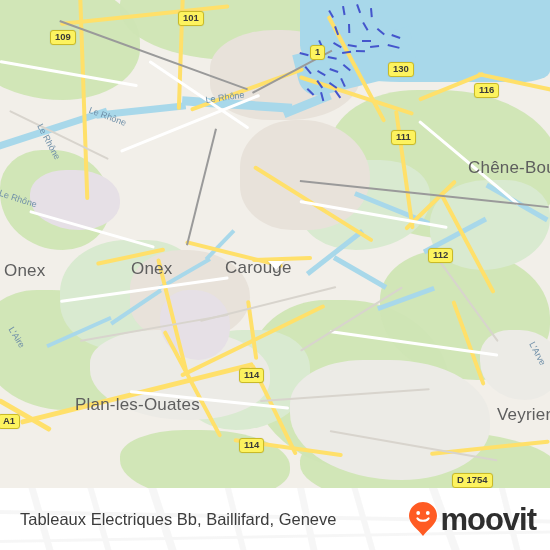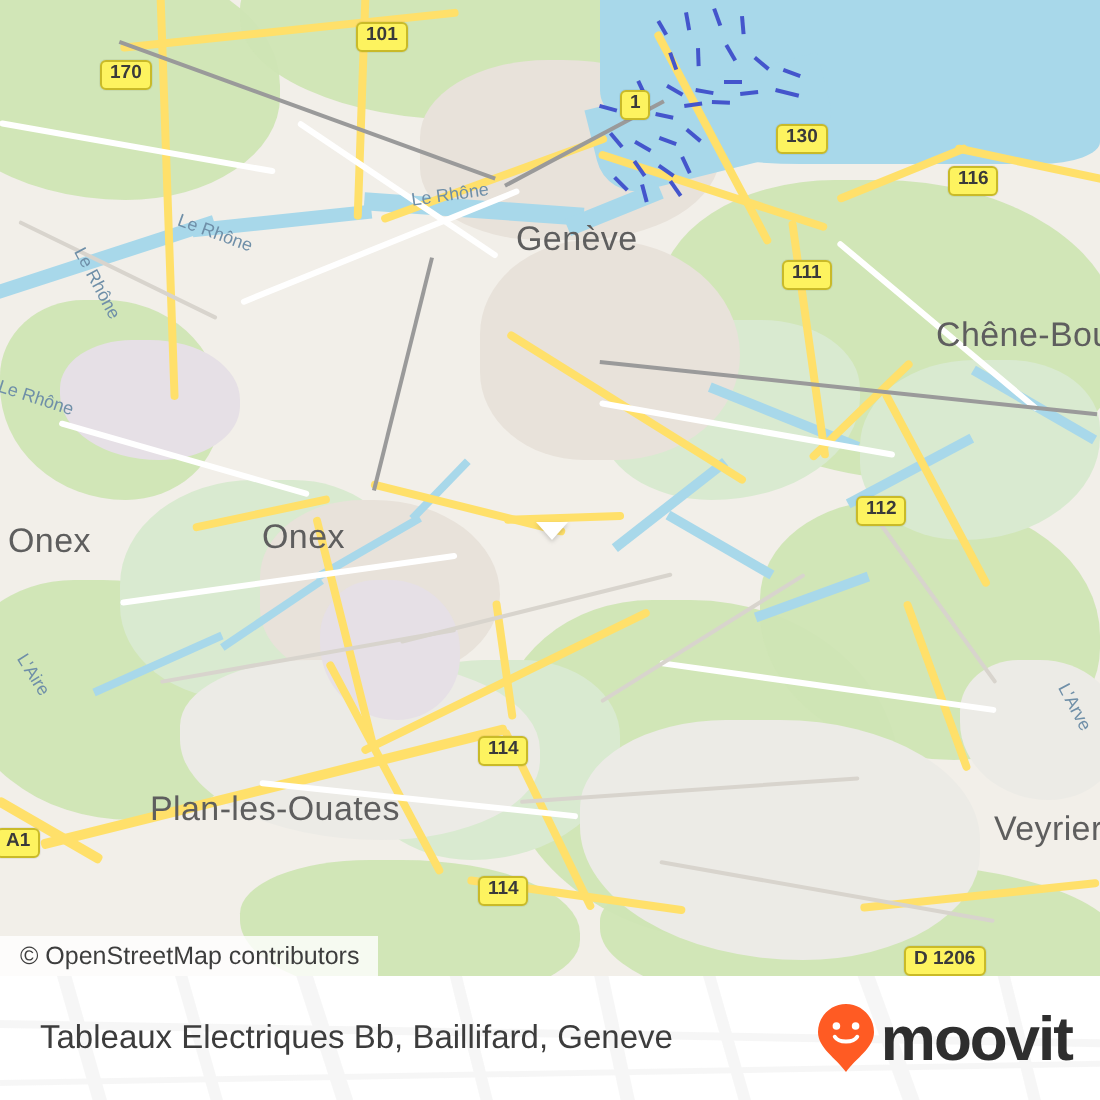--- a/index.html
+++ b/index.html
@@ -237,45 +237,42 @@
     <div class="layer">
       <span class="wlabel" style="left:44px;top:122px;transform:rotate(62deg);">Le Rhône</span>
       <span class="wlabel" style="left:91px;top:105px;transform:rotate(20deg);">Le Rhône</span>
       <span class="wlabel" style="left:205px;top:95px;transform:rotate(-8deg);">Le Rhône</span>
       <span class="wlabel" style="left:1px;top:188px;transform:rotate(18deg);">Le Rhône</span>
       <span class="wlabel" style="left:15px;top:325px;transform:rotate(58deg);">L'Aire</span>
       <span class="wlabel" style="left:536px;top:340px;transform:rotate(62deg);">L'Arve</span>
     </div>
 
     <div class="layer">
-      <span class="plabel big" style="left:258px;top:110px;">Genève</span>
       <span class="plabel big" style="left:468px;top:158px;">Chêne-Bouge</span>
       <span class="plabel big" style="left:4px;top:261px;">Onex</span>
       <span class="plabel big" style="left:131px;top:259px;">Onex</span>
+      <span class="plabel big" style="left:225px;top:258px;">Carouge</span>
       <span class="plabel big" style="left:75px;top:395px;">Plan-les-Ouates</span>
       <span class="plabel big" style="left:497px;top:405px;">Veyrier</span>
     </div>
 
     <div class="layer">
-      <span class="shield" style="left:50px;top:30px;">170</span>
+      <span class="shield" style="left:50px;top:30px;">109</span>
       <span class="shield" style="left:178px;top:11px;">101</span>
       <span class="shield" style="left:310px;top:45px;">1</span>
       <span class="shield" style="left:388px;top:62px;">130</span>
       <span class="shield" style="left:474px;top:83px;">116</span>
       <span class="shield" style="left:391px;top:130px;">111</span>
       <span class="shield" style="left:428px;top:248px;">112</span>
       <span class="shield" style="left:239px;top:368px;">114</span>
       <span class="shield" style="left:239px;top:438px;">114</span>
       <span class="shield" style="left:-2px;top:414px;">A1</span>
-      <span class="shield" style="left:452px;top:473px;">D 1206</span>
-    </div>
-
-    <div id="attrib">
-      <span>© OpenStreetMap contributors</span>
-    </div>
+      <span class="shield" style="left:452px;top:473px;">D 1754</span>
+    </div>
+
   </div>
 
   <div id="card-tail"></div>
 
   <div id="footer">
     <div id="footer-bg">
       <div class="fl" style="left:30px;top:-20px;width:120px;height:7px;transform:rotate(74deg);"></div>
       <div class="fl" style="left:88px;top:-20px;width:120px;height:6px;transform:rotate(74deg);"></div>
       <div class="fl" style="left:150px;top:-20px;width:130px;height:8px;transform:rotate(72deg);"></div>
       <div class="fl" style="left:226px;top:-20px;width:120px;height:6px;transform:rotate(76deg);"></div>

